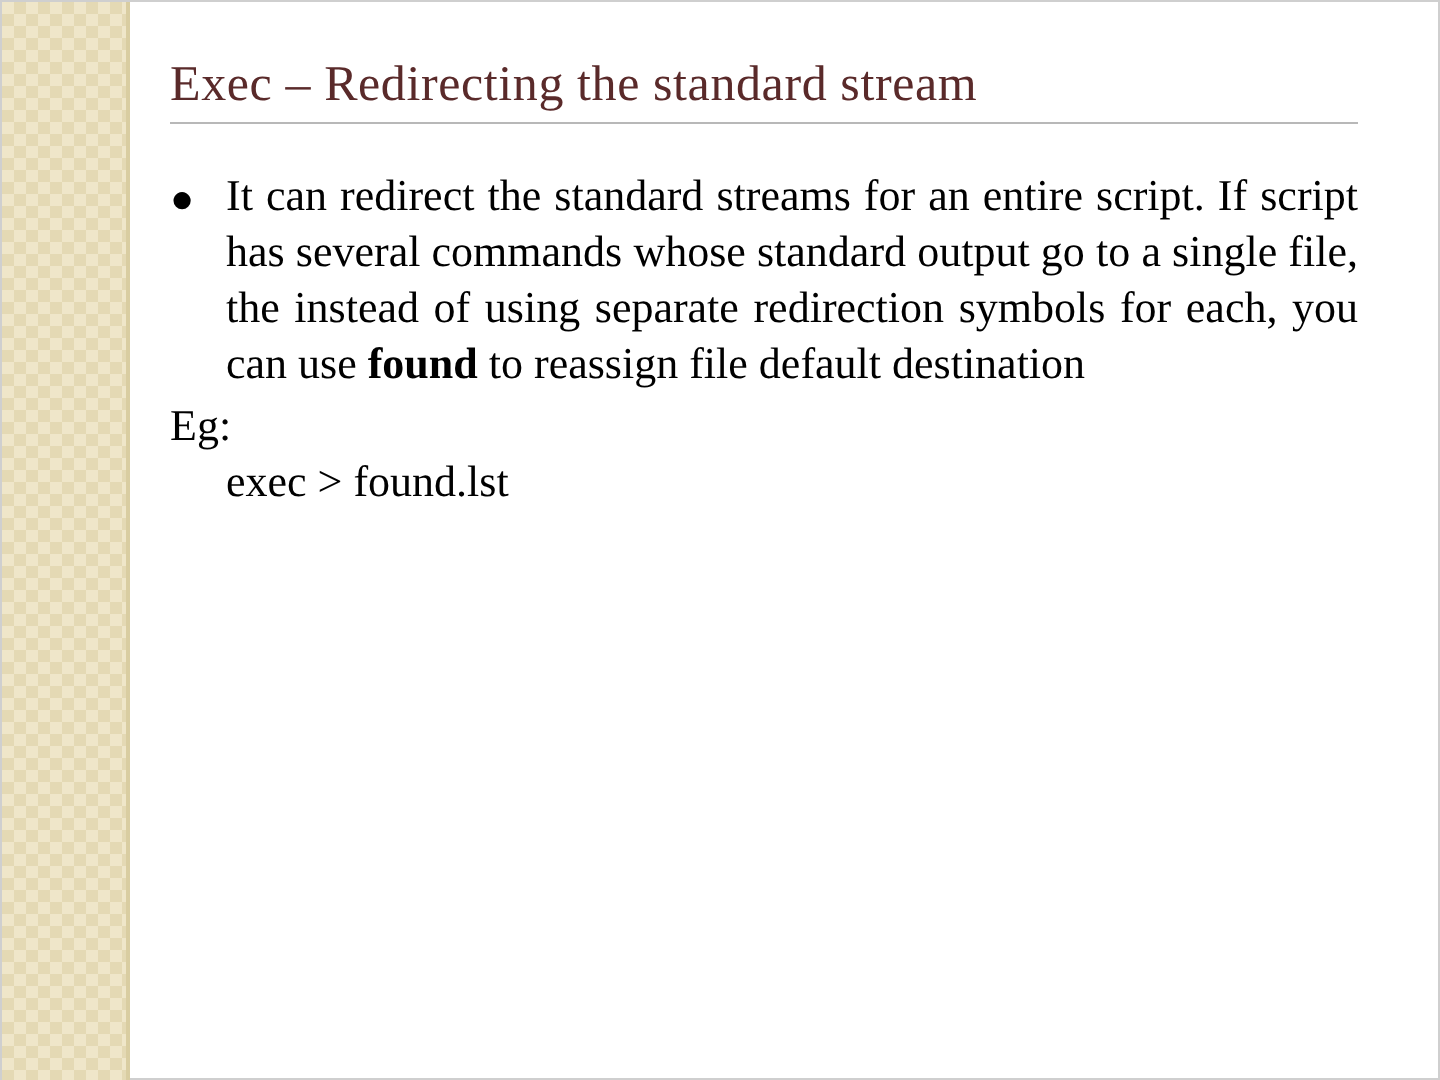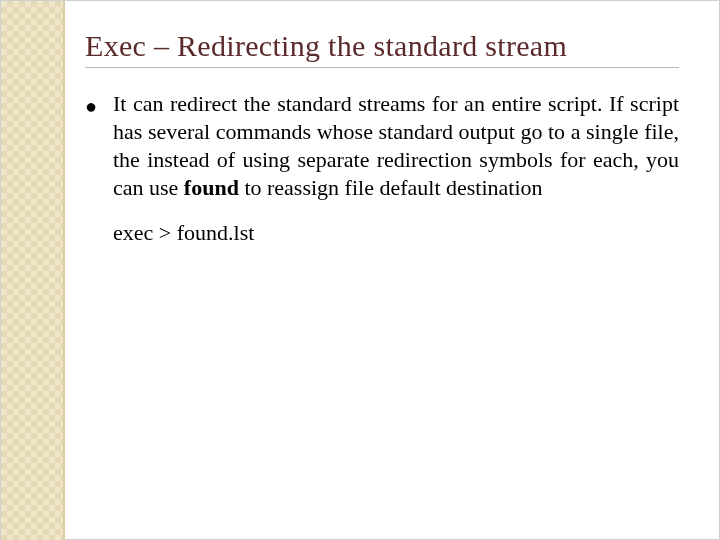--- a/index.html
+++ b/index.html
@@ -35,21 +35,21 @@
   }
   .content {
     position: absolute;
     top: 0;
     left: 64px;
     right: 0;
     padding: 24px 40px 0 20px;
     box-sizing: border-box;
   }
   .title {
-    font-size: 30px;
+    font-size: 25px;
     color: #5a2a2a;
     font-weight: 400;
     margin: 4px 0 4px 0;
     letter-spacing: 0.3px;
   }
   .title-rule {
     border: none;
     border-top: 1px solid #b8b8b8;
     margin: 4px 0 22px 0;
   }
@@ -74,21 +74,20 @@
     text-justify: inter-word;
   }
   .bold {
     font-weight: bold;
   }
   .eg {
     margin-top: 2px;
   }
   .eg-cmd {
     padding-left: 28px;
-    margin-top: 16px;
   }
 </style>
 </head>
 <body>
 
 <div class="slide">
   <div class="sidebar"></div>
 
   <div class="content">
 
@@ -98,18 +97,19 @@
 
     <div class="body">
 
       <div class="bullet-row">
         <div class="bullet">●</div>
         <div class="bullet-text">
           <span>It can redirect the standard streams for an entire script. If script has several commands whose standard output go to a single file, the instead of using separate redirection symbols for each, you can use </span><span class="bold">found</span><span> to reassign file default destination</span>
         </div>
       </div>
 
+      <div class="eg">Eg:</div>
 
       <div class="eg-cmd">exec &gt; found.lst</div>
 
     </div>
   </div>
 </div>
 
 </body></html>

